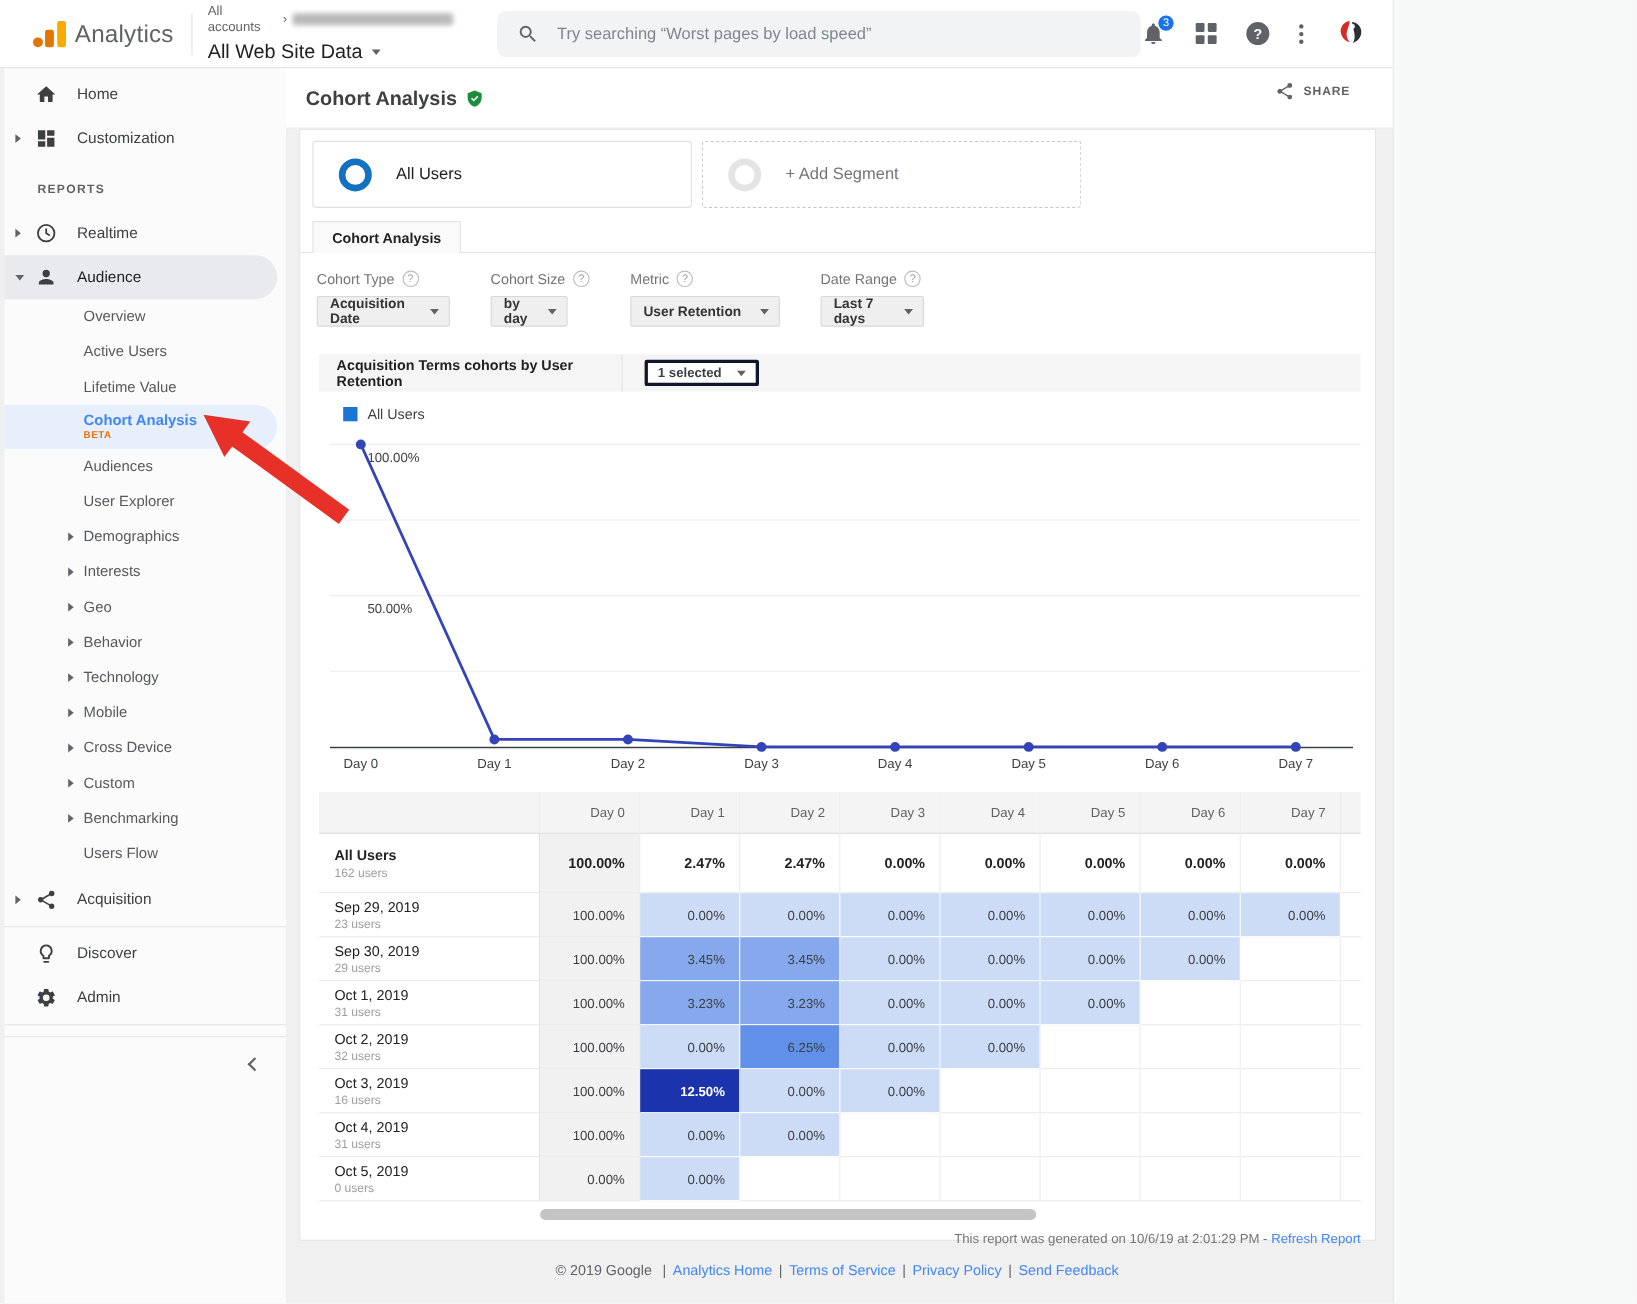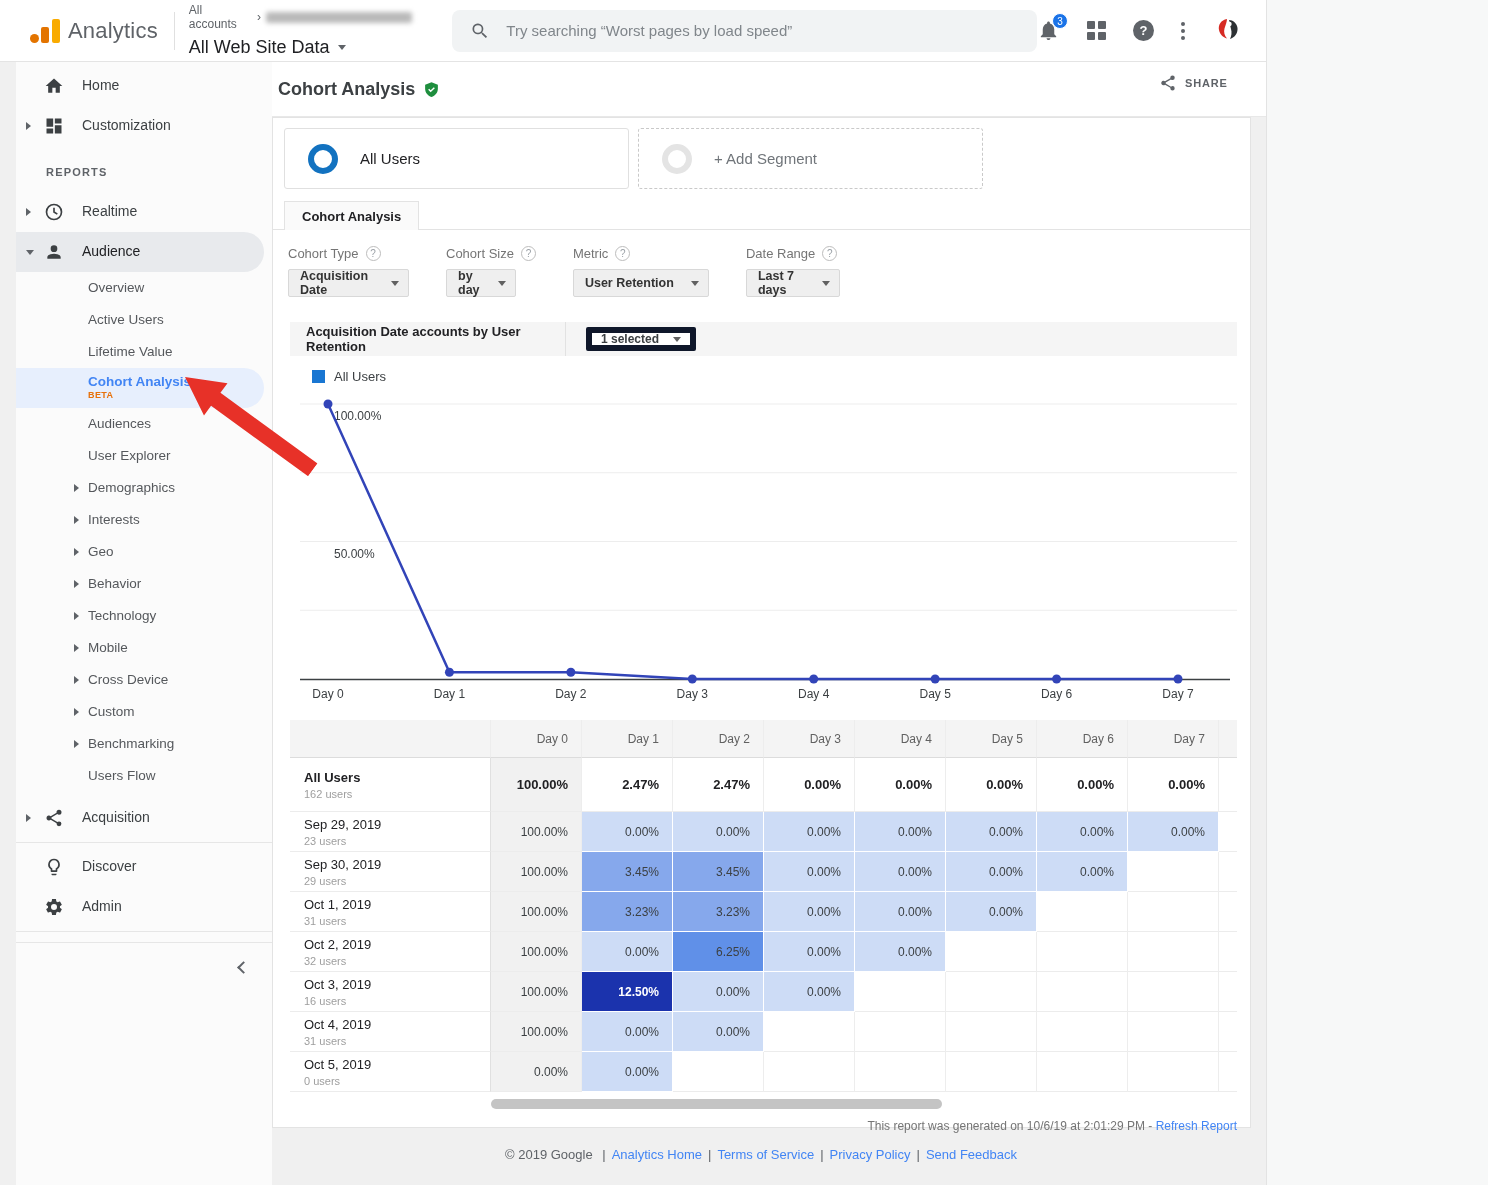--- a/index.html
+++ b/index.html
@@ -31,21 +31,21 @@
   .hdr-icons { margin-left:auto; display:flex; align-items:center; gap:27px; padding-right:22px; }
   .hdr-icon { position:relative; cursor:pointer; display:flex; align-items:center; justify-content:center; }
   .badge { position:absolute; top:-6px; right:-8px; min-width:16px; height:16px; border-radius:8px; background:#1a73e8; border:1.5px solid #fff; color:#fff; font-size:10px; display:flex; align-items:center; justify-content:center; padding:0 3px; }
   .apps-grid { display:grid; grid-template-columns:8px 8px; grid-template-rows:8px 8px; gap:3px; }
   .apps-grid span { background:#5f6368; border-radius:1px; }
   .help-circle { width:21px; height:21px; border-radius:50%; background:#5f6368; color:#fff; font-size:13px; font-weight:bold; display:flex; align-items:center; justify-content:center; }
   .kebab { display:flex; flex-direction:column; gap:3px; }
   .kebab span { width:4px; height:4px; border-radius:50%; background:#5f6368; }
 
   
-  .sidebar { position:absolute; left:16px; top:62px; width:256px; height:1123px; background:#fbfbfb; padding-top:4px; z-index:2; }
+  .sidebar { position:absolute; left:4px; top:62px; width:256px; height:1123px; background:#fbfbfb; padding-top:4px; z-index:2; }
   .side-item { display:flex; align-items:center; cursor:pointer; color:#3c4043; }
   .side-item.top { height:40px; padding-left:10px; font-size:14px; }
   .side-item.sub { height:32px; padding-left:72px; font-size:13.5px; color:#55585c; }
   .side-item.sub.has-caret { padding-left:58px; }
   .caret-cell { width:16px; display:flex; justify-content:flex-start; flex:none; }
   .caret-right { width:0; height:0; border-left:5px solid #5f6368; border-top:4px solid transparent; border-bottom:4px solid transparent; }
   .caret-expanded { width:0; height:0; border-top:5px solid #5f6368; border-left:4px solid transparent; border-right:4px solid transparent; }
   .side-icon { width:22px; height:22px; margin:0 16px 0 2px; flex:none; display:flex; align-items:center; }
   .side-section { font-size:11px; color:#5f6368; letter-spacing:1.2px; padding:20px 0 14px 30px; font-weight:bold; }
   .side-item.active-gray { background:#e8eaed; width:248px; border-radius:0 20px 20px 0; color:#202124; }
@@ -84,21 +84,21 @@
   .controls { display:flex; padding:12px 0 0 15px; }
   .control { display:flex; flex-direction:column; margin-right:37px; }
   .ctl-label { display:flex; align-items:center; gap:7px; font-size:13px; color:#757575; height:22px; }
   .qmark { width:15px; height:15px; border:1px solid #bdbdbd; border-radius:50%; color:#9aa0a6; font-size:10px; display:flex; align-items:center; justify-content:center; cursor:pointer; }
   .ctl-btn { margin-top:5px; height:28px; background:#efefef; border:1px solid #d8d8d8; border-radius:2px; display:flex; align-items:center; justify-content:space-between; padding:0 9px 0 11px; font-size:12.5px; font-weight:bold; color:#333; cursor:pointer; }
   .ctl-btn .caret-down { border-top-color:#616161; margin-left:12px; }
 
   .chart-header { margin:25px 0 0 17px; width:947px; height:34px; background:#f5f5f5; display:flex; align-items:center; }
   .ch-title { font-size:13px; font-weight:bold; color:#212124; padding-left:16px; width:275px; }
   .ch-div { width:1px; height:34px; background:#e2e2e2; }
-  .selected-btn { margin-left:20px; height:24px; background:#fff; border:6px solid #0f172a; border-radius:2px; display:flex; align-items:center; padding:0 9px; font-size:12px; font-weight:bold; color:#3c4043; cursor:pointer; font-family:"Liberation Sans",sans-serif;justify-content:flex-end; }
+  .selected-btn { margin-left:20px; height:24px; background:#fff; border:3px solid #0f172a; border-radius:2px; display:flex; align-items:center; padding:0 9px; font-size:12px; font-weight:bold; color:#3c4043; cursor:pointer; font-family:"Liberation Sans",sans-serif;justify-content:flex-end; }
   .selected-btn .caret-down { border-top-color:#616161; margin-left:14px; }
 
   .legend { display:flex; align-items:center; gap:9px; margin:12px 0 0 39px; font-size:13px; color:#3c4043; height:16px; }
   .legend-swatch { width:13px; height:13px; }
 
   #chart { display:block; margin-left:17px; margin-top:8px; }
 
   
   .cohort-table { display:grid; grid-template-columns:201px repeat(8, 91px) 18px; grid-auto-rows:auto; margin:13px 0 0 17px; font-size:12px; }
   .tcell { display:flex; align-items:center; justify-content:flex-end; padding-right:13px; border-right:1px solid #ededed; border-bottom:1px solid #ececec; color:#3c4043; }
@@ -484,21 +484,21 @@
           <span class="qmark">?</span>
         </div>
         <div class="ctl-btn" style="width: 94px;">
           <span>Last 7 days</span>
           <span class="caret-down"></span>
         </div>
       </div>
     </div>
 
   <div class="chart-header">
-    <span class="ch-title">Acquisition Date accounts by User Retention</span>
+    <span class="ch-title">Acquisition Terms cohorts by User Retention</span>
     <span class="ch-div"></span>
     <button class="selected-btn">
       <span>1 selected</span>
       <span class="caret-down"></span>
     </button>
   </div>
 
   <div class="legend">
     <span class="legend-swatch" style="background: rgb(25, 118, 210);"></span>
     <span>All Users</span>

